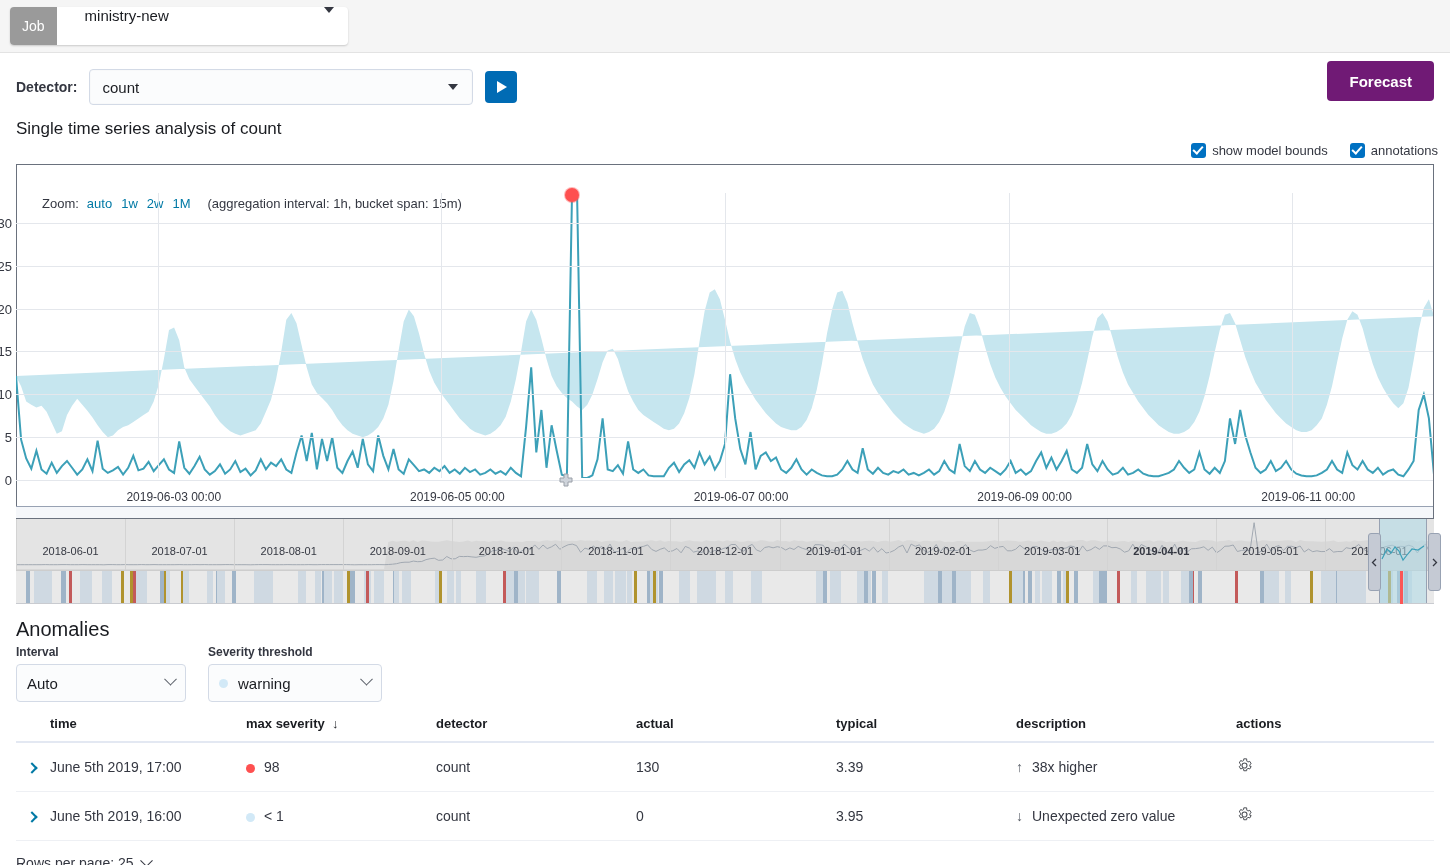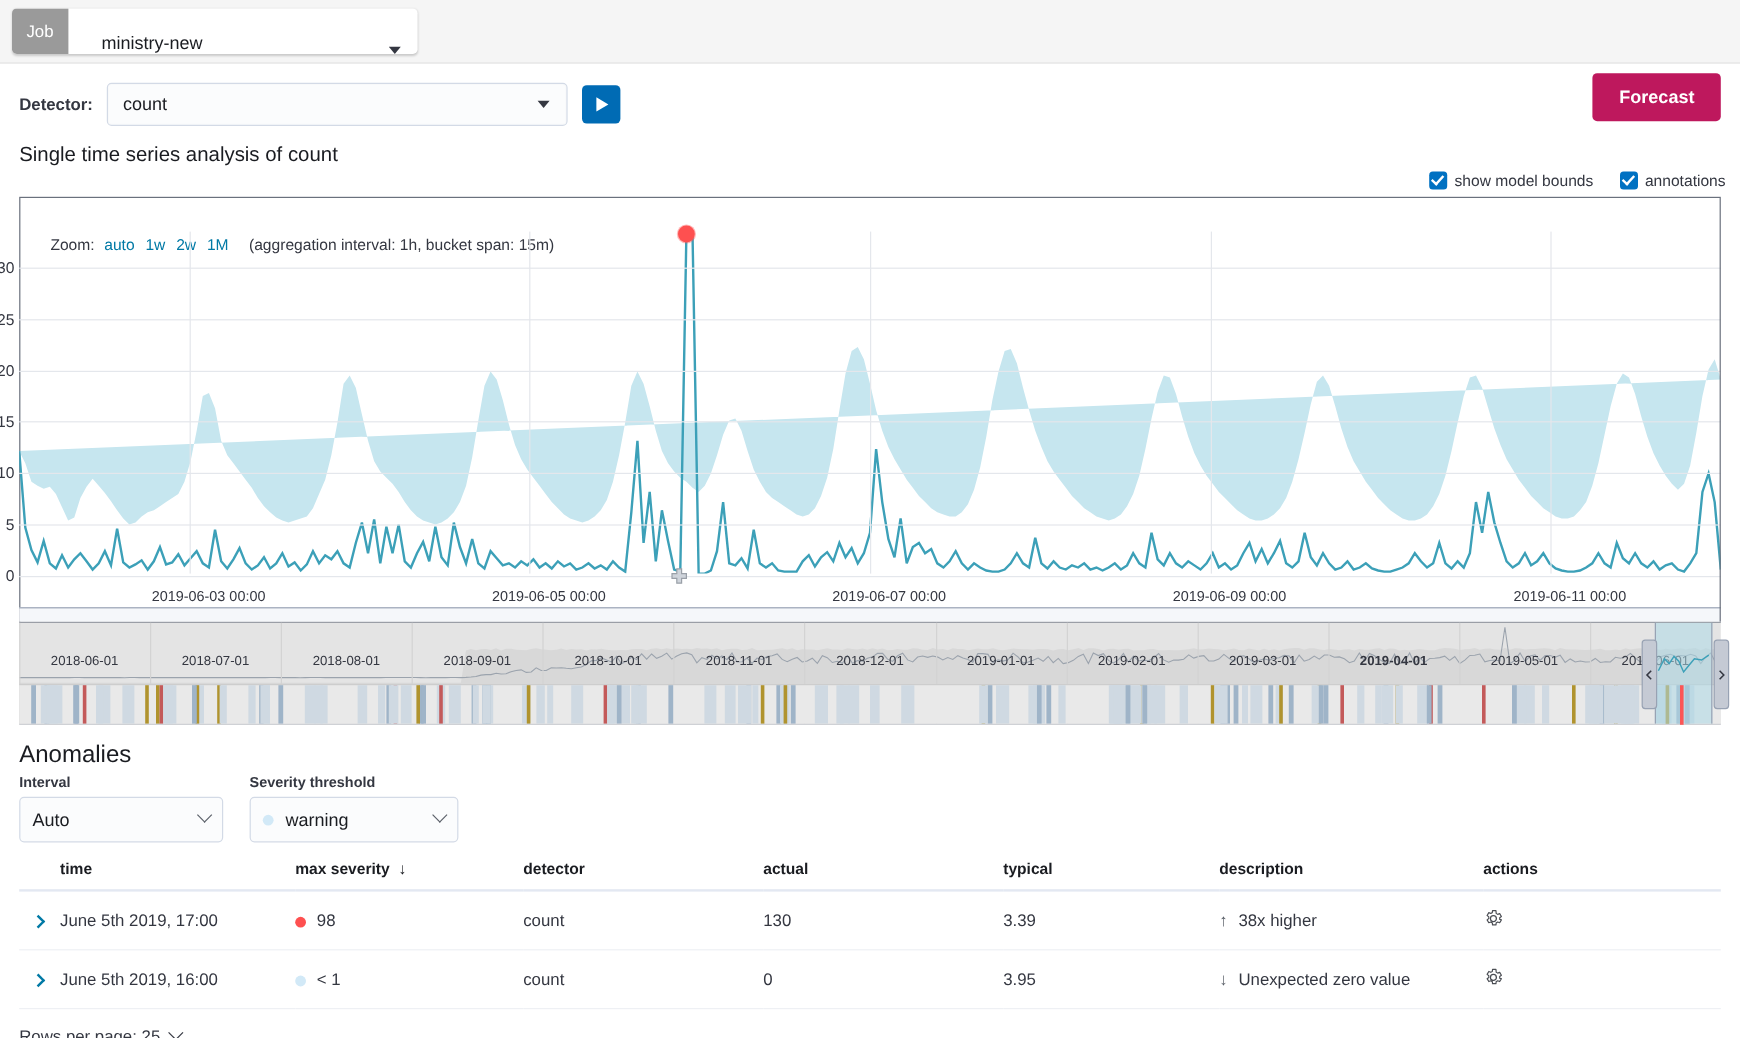--- a/index.html
+++ b/index.html
@@ -13,21 +13,21 @@
     overflow:hidden;
   }
 
   
   .jobbar {
     height:53px; background:#f5f5f5;
     border-bottom:1px solid #e3e3e3;
     display:flex; align-items:center; padding-left:10px;
   }
   .job-select {
-    display:flex; align-items:flex-end;
+    display:flex; align-items:flex-start;
     width:338px; height:38px;
     background:#ffffff;
     border-radius:4px;
     box-shadow:0 1px 2px rgba(0,0,0,.18);
     overflow:hidden;
   }
   .job-prepend {
     background:#9a9a9a; color:#ffffff;
     height:38px; display:flex; align-items:center;
     padding:0 12px; font-size:14px;
@@ -58,21 +58,21 @@
     margin-left:12px;display:flex;align-items:center;justify-content:center;
     cursor:pointer;
   }
   .play-tri {
     width:0;height:0;border-top:6px solid transparent;
     border-bottom:6px solid transparent;border-left:10px solid #ffffff;
     margin-left:2px;
   }
   .forecast-btn {
     position:absolute; right:16px; top:8px;
-    background:#be185d; color:#fff; border:none; border-radius:4px;
+    background:#701a75; color:#fff; border:none; border-radius:4px;
     height:40px; padding:0 22px; font-size:15px; font-weight:bold;
     cursor:pointer; font-family:"Liberation Sans", sans-serif;
   }
 
   
   .chart-title { padding:14px 16px 0 16px; font-size:17px; color:#1a1c21; }
   .checkrow {
     display:flex; justify-content:flex-end; align-items:center;
     gap:22px; padding:4px 12px 6px 0; font-size:13px; color:#343741;
   }

